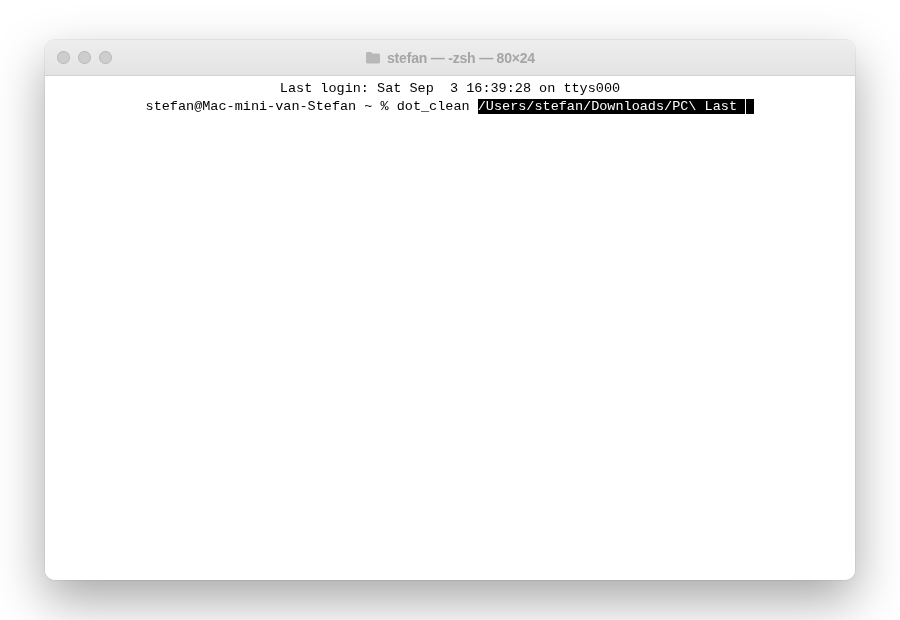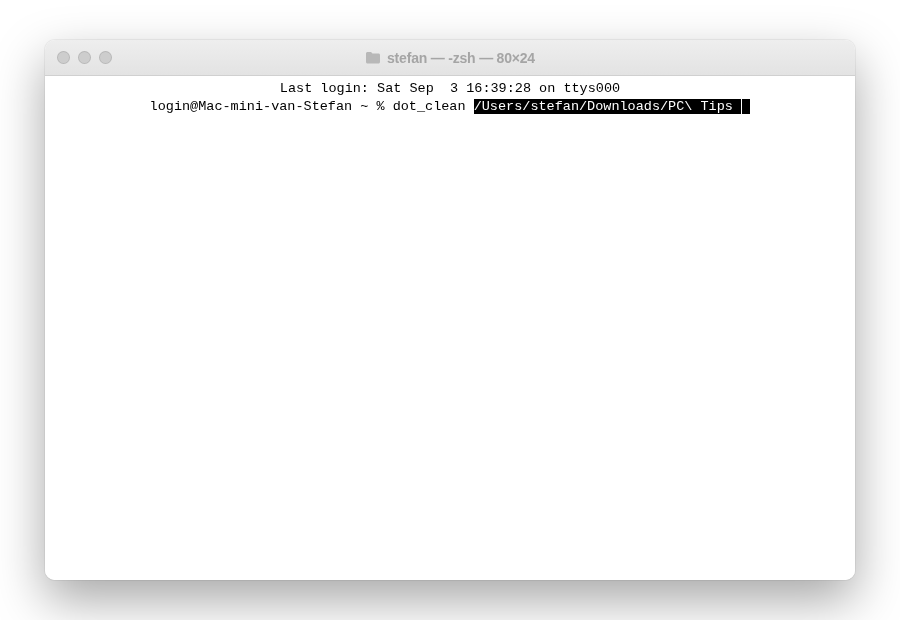--- a/index.html
+++ b/index.html
@@ -113,14 +113,14 @@
     </div>
     <div class="title-container">
       <span class="folder-icon">
         <svg viewBox="0 0 16 13">
           <path d="M1 2.5 C1 1.7 1.7 1 2.5 1 L6 1 L7.5 2.5 L13.5 2.5 C14.3 2.5 15 3.2 15 4 L15 11 C15 11.8 14.3 12.5 13.5 12.5 L2.5 12.5 C1.7 12.5 1 11.8 1 11 Z" fill="#b8b8b8"></path>
         </svg>
       </span>
       <span class="title-text">stefan — -zsh — 80×24</span>
     </div>
   </div>
-  <div class="terminal-body"><span class="term-line">Last login: Sat Sep  3 16:39:28 on ttys000</span><span class="term-line"><span>login@Mac-mini-van-Stefan ~ % </span><span>dot_clean </span><span class="inverted">/Users/stefan/Downloads/PC\ Tips </span><span class="cursor-block"></span></span></div>
+  <div class="terminal-body"><span class="term-line">Last login: Sat Sep  3 16:39:28 on ttys000</span><span class="term-line"><span>stefan@Mac-mini-van-Stefan ~ % </span><span>dot_clean </span><span class="inverted">/Users/stefan/Downloads/PC\ Last </span><span class="cursor-block"></span></span></div>
 </div>
 
 </body></html>

